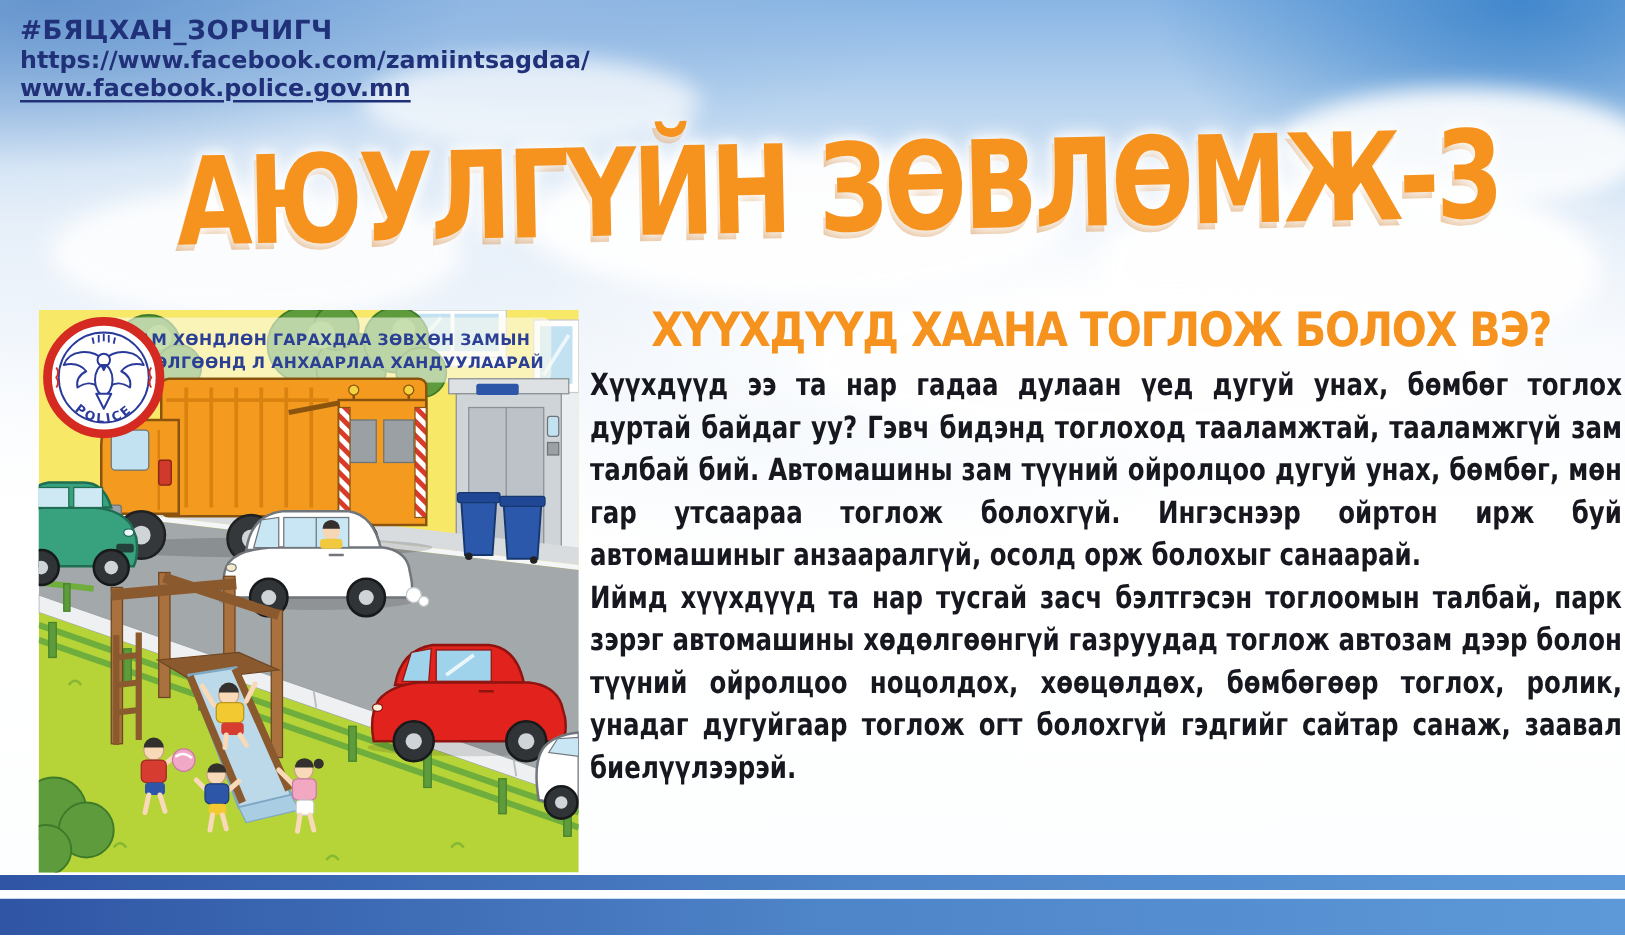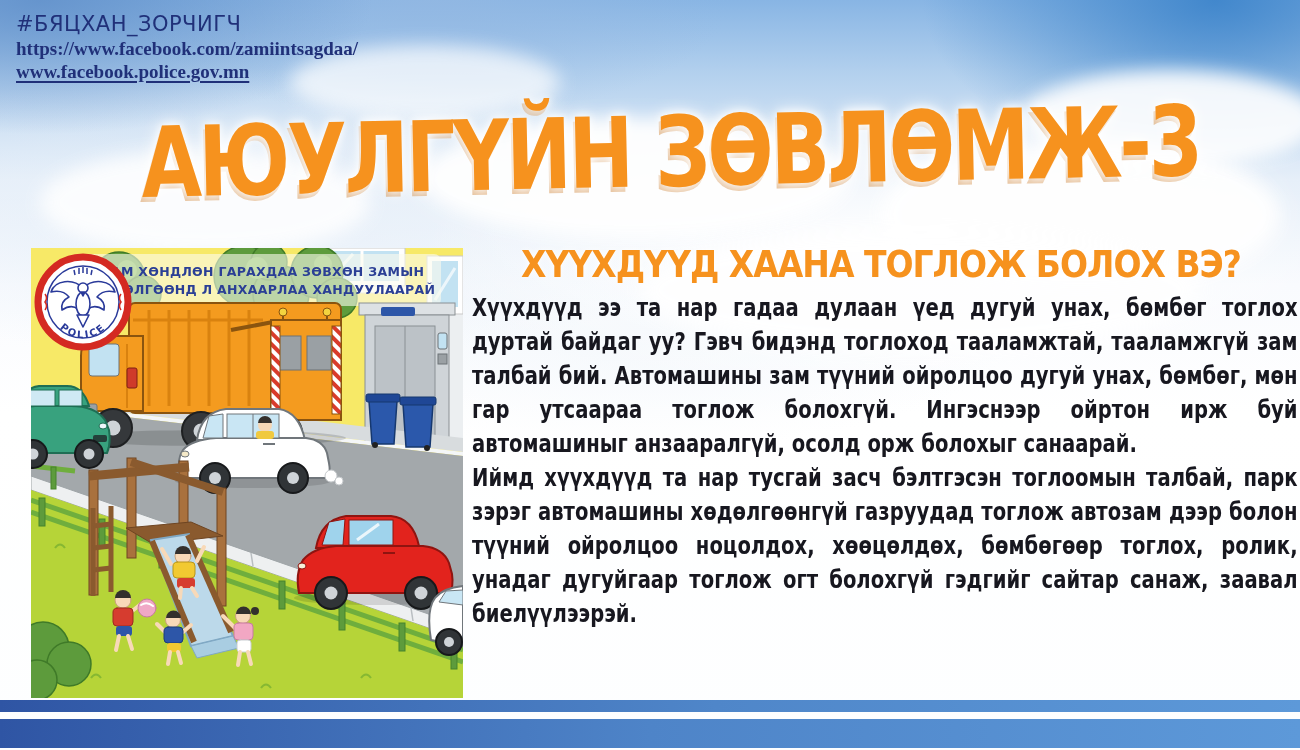--- a/index.html
+++ b/index.html
@@ -17,22 +17,22 @@
   }
   .cloud{position:absolute;background:#fff;border-radius:50%;filter:blur(9px);}
   .c1{left:420px;top:118px;width:430px;height:120px;opacity:.95;}
   .c2{left:880px;top:140px;width:400px;height:150px;opacity:.95;}
   .c3{left:40px;top:150px;width:330px;height:105px;opacity:.85;}
   .c4{left:1020px;top:70px;width:300px;height:100px;opacity:.9;}
   .c5{left:290px;top:45px;width:270px;height:75px;opacity:.7;}
   .c6{left:640px;top:230px;width:560px;height:120px;opacity:.9;}
 
   .header{position:absolute;left:16px;top:12px;color:#203079;}
-  .header .hashtag{font-size:21px;font-weight:normal;letter-spacing:.5px;line-height:25px;}
-  .header .url{font-size:19px;font-weight:bold;line-height:23px;font-family:Liberation Serif, serif;}
+  .header .hashtag{font-size:21px;font-weight:bold;letter-spacing:.5px;line-height:25px;}
+  .header .url{font-size:19px;font-weight:bold;line-height:23px;}
   .header .url.underlined{text-decoration:underline;text-decoration-thickness:2px;text-underline-offset:3px;}
 
   .title{
     position:absolute;left:140px;top:96px;width:1050px;text-align:center;
     font-size:78px;font-weight:bold;letter-spacing:-3px;color:#f6921e;white-space:nowrap;
     transform:rotate(-1.2deg) scaleY(1.25);transform-origin:center top;
     text-shadow:0 0 8px #fff,0 0 16px #fff,-2px 4px 0 rgba(199,109,16,.45);
   }
 
   .article-heading{

